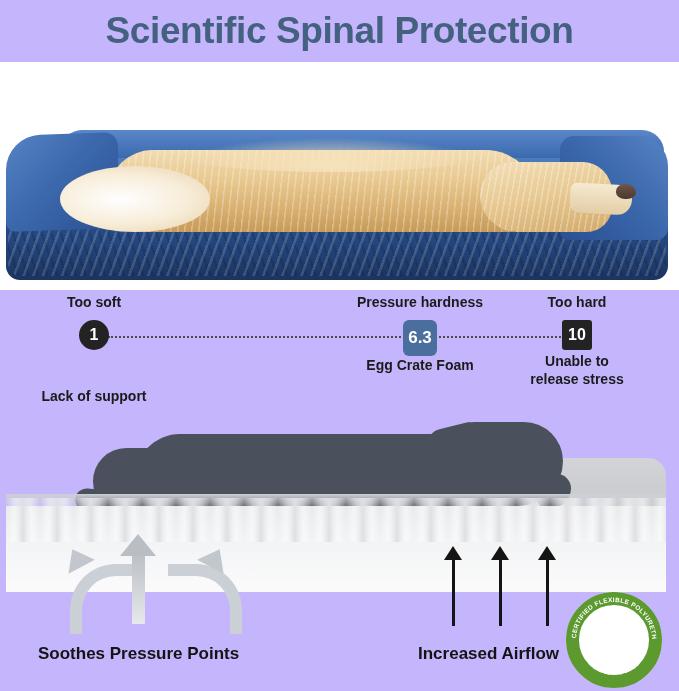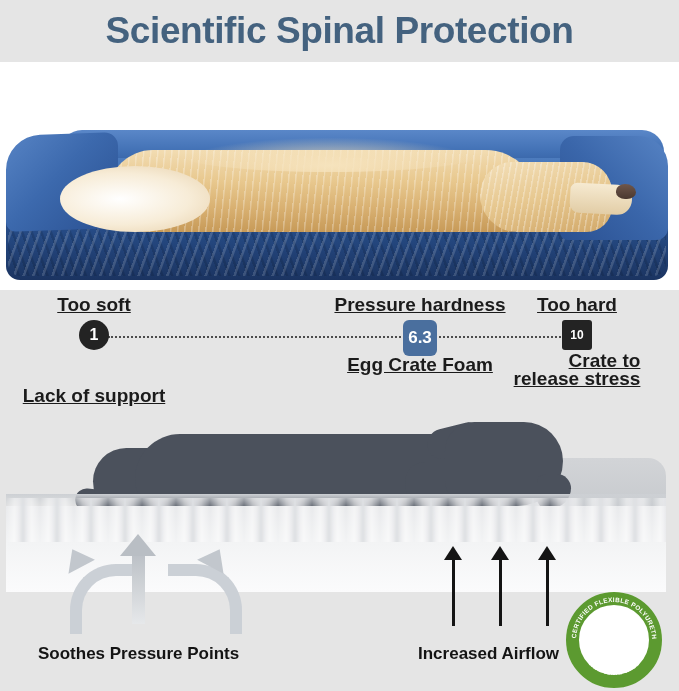--- a/index.html
+++ b/index.html
@@ -3,21 +3,21 @@
 <meta charset="utf-8">
 <style>
   html,body{margin:0;padding:0;}
   body{
     width:679px;height:691px;
     background:#ffffff;
     font-family:"Liberation Sans", sans-serif;
     overflow:hidden;
     position:relative;
   }
-  #page{position:relative;width:679px;height:691px;background:#e5e5e5;}
+  #page{position:relative;width:679px;height:691px;background:#c4b5fd;}
 
   
   .title-bar{
     position:absolute;top:0;left:0;width:679px;height:62px;
     display:flex;align-items:center;justify-content:center;
   }
   .title-text{
     font-size:37px;font-weight:bold;color:#44627f;
     letter-spacing:-0.4px;white-space:nowrap;
   }
@@ -131,33 +131,32 @@
 
   
   .scale{position:absolute;left:0;top:292px;width:679px;height:100px;}
   .scale-line{
     position:absolute;left:108px;top:44px;width:456px;height:0;
     border-top:2px dotted #4c4c4c;
   }
   .stop{position:absolute;}
   .stop .cap{
     position:absolute;left:50%;transform:translateX(-50%);
-    white-space:nowrap;font-size:19px;font-weight:bold;color:#1b1b1b;
-    text-align:right;
-    text-decoration:underline;
+    white-space:nowrap;font-size:14px;font-weight:bold;color:#1b1b1b;
+    text-align:center;
   }
   .stop .cap.top{top:0;}
   .stop .cap.bot{top:56px;line-height:18px;}
   .marker{
     position:absolute;left:50%;transform:translateX(-50%);top:26px;
     display:flex;align-items:center;justify-content:center;
     color:#ffffff;font-weight:bold;
   }
   .marker.circle{width:30px;height:30px;border-radius:50%;background:#232323;font-size:16px;}
-  .marker.square-dark{width:30px;height:30px;border-radius:3px;background:#232323;font-size:12px;}
+  .marker.square-dark{width:30px;height:30px;border-radius:3px;background:#232323;font-size:16px;}
   .marker.square-blue{width:34px;height:36px;border-radius:6px;background:#4a6f9e;font-size:17px;}
 
   .stop-soft{left:34px;top:2px;width:120px;}
   .stop-mod{left:360px;top:2px;width:120px;}
   .stop-hard{left:512px;top:2px;width:130px;}
   .stop-soft .cap.bot{top:58px;margin-top:35px;}
   .stop-mod  .cap.bot{top:62px;}
   .stop-hard .cap.bot{top:58px;}
 
   
@@ -340,21 +339,21 @@
     <div class="stop stop-mod">
       <div class="cap top">Pressure hardness</div>
       <div class="marker square-blue">6.3</div>
       <div class="cap bot">Egg Crate Foam</div>
     </div>
 
     <div class="stop stop-hard">
       <div class="cap top">Too hard</div>
       <div class="marker square-dark">10</div>
       <div class="cap bot">
-        <span>Crate to</span><br>
+        <span>Unable to</span><br>
         <span>release stress</span>
       </div>
     </div>
   </div>
 
   <div class="diagram">
     <div class="gray-pillow"></div>
 
     <div class="dog-sil">
       <div class="sil-tail"></div>

